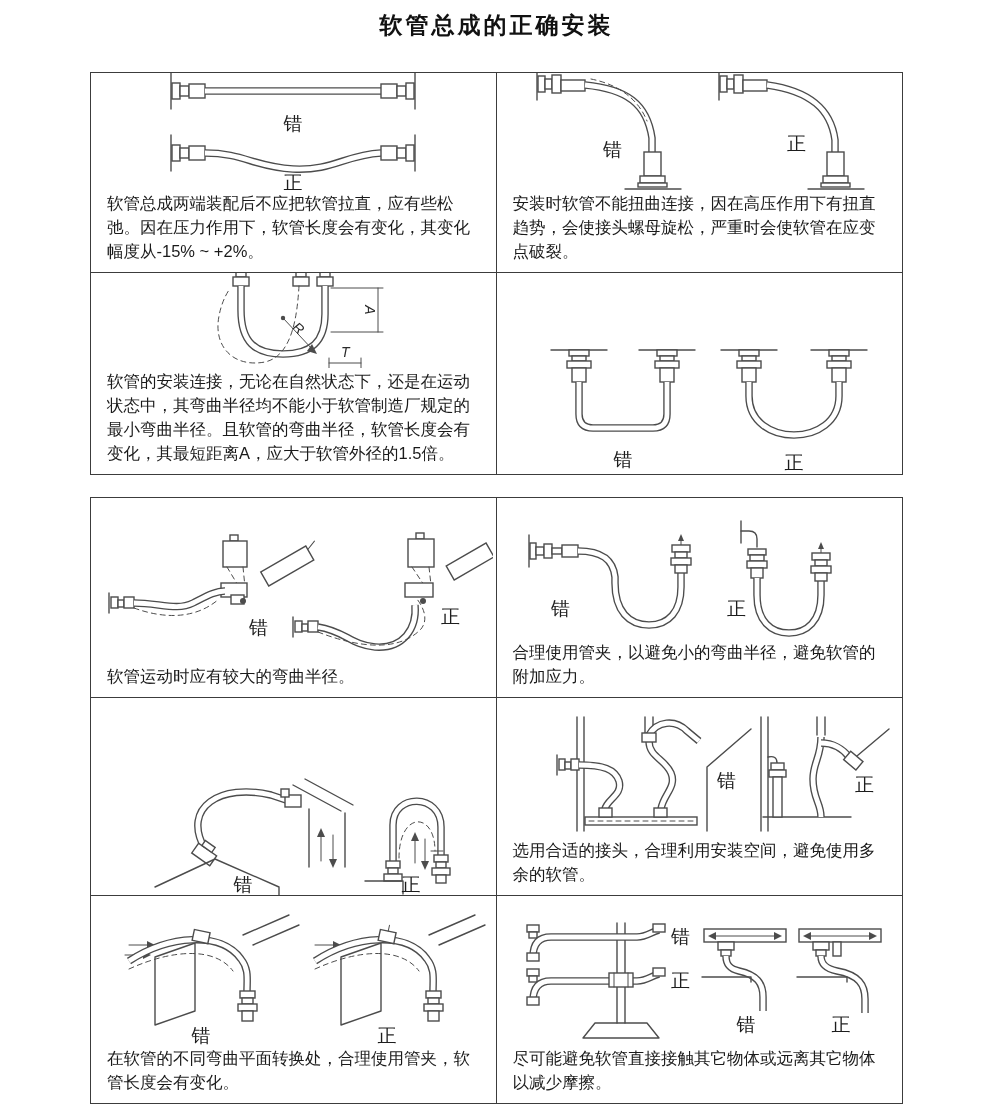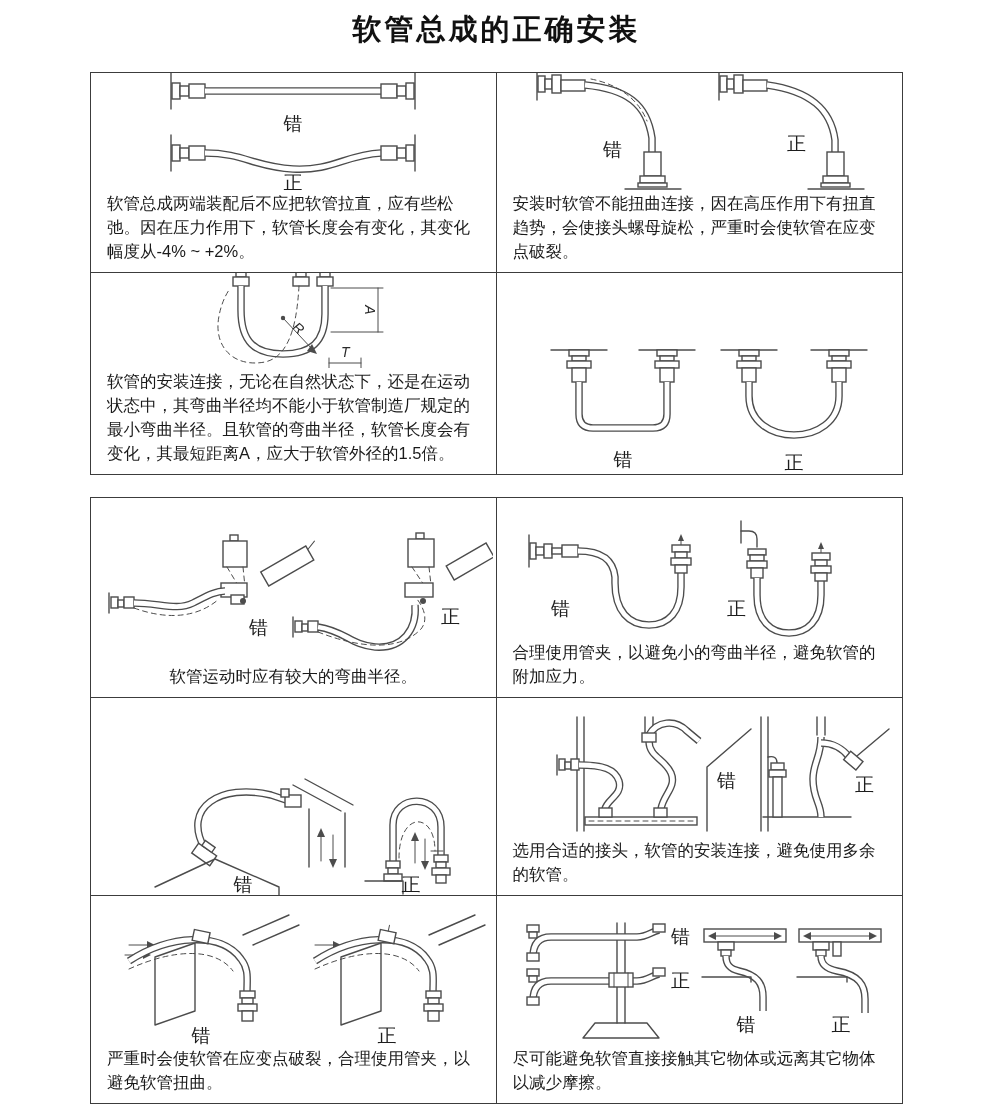--- a/index.html
+++ b/index.html
@@ -1,40 +1,40 @@
 <!DOCTYPE html>
 <html><head>
 <meta charset="utf-8">
 <style>
   html,body { margin:0; padding:0; background:#ffffff; }
   body { width:993px; height:1106px; position:relative; overflow:hidden;
          font-family:"Liberation Sans", sans-serif; color:#1c1c1c; }
 
   .page-title { position:absolute; top:10px; left:0; width:993px;
-                text-align:center; font-size:29px; font-weight:bold;
+                text-align:center; font-size:23px; font-weight:bold;
                 letter-spacing:3px; color:#111; margin:0; }
 
   .tbl { position:absolute; left:90px; width:813px; display:grid;
          grid-template-columns:1fr 1fr; border:1.8px solid #3c3c3c;
          box-sizing:border-box; background:#fff; }
   .tbl1 { top:72px;  height:403px; grid-template-rows:200px 1fr; }
   .tbl2 { top:497px; height:607px; grid-template-rows:200px 198px 1fr; }
 
   .cell { border-right:1.4px solid #3c3c3c; border-bottom:1.4px solid #3c3c3c;
           box-sizing:border-box; display:flex; flex-direction:column;
           align-items:center; justify-content:flex-end; overflow:hidden; }
   .tbl > .cell:nth-child(2n) { border-right:none; }
   .tbl1 > .cell:nth-child(n+3) { border-bottom:none; }
   .tbl2 > .cell:nth-child(n+5) { border-bottom:none; }
 
   .cell svg { display:block; margin:2px auto 0; flex:0 0 auto; }
   .caption { width:100%; box-sizing:border-box; margin:2px 0 8px;
              padding:0 16px; font-size:16.5px; line-height:1.45;
              color:#1a1a1a; text-align:left; }
-  .caption.center { text-align:center; }
+  .caption.center { text-align:left; }
 
   
   .ln  { fill:none; stroke:#4c4c4c; stroke-width:1.4; stroke-linecap:round; stroke-linejoin:round; }
   .th  { stroke-width:1; }
   .dsh { stroke-dasharray:5 4; }
   .to  { fill:none; stroke:#4c4c4c; stroke-width:7.5; stroke-linecap:butt; }
   .ti  { fill:none; stroke:#ffffff; stroke-width:4.8; stroke-linecap:butt; }
   .fit { fill:#ffffff; stroke:#4c4c4c; stroke-width:1.4; }
   .fil { fill:#4c4c4c; stroke:none; }
   text.zl  { font-size:19px; fill:#1d1d1d; font-family:inherit; }
@@ -69,21 +69,21 @@
           <rect class="fit" x="96" y="78" width="16" height="14"></rect>
         <path class="to" d="M112,85 C150,85 162,99 200,101 C240,103 252,87 288,85"></path>
           <path class="ti" d="M112,85 C150,85 162,99 200,101 C240,103 252,87 288,85"></path>
         <rect class="fit" x="288" y="78" width="16" height="14"></rect>
           <rect class="fit" x="304" y="80" width="9" height="10"></rect>
           <rect class="fit" x="313" y="77" width="8" height="16"></rect>
         <path class="ln" d="M322,67 V103"></path>
         <text class="zl" x="200" y="121" text-anchor="middle">正</text>
       </g>
     </svg>
-    <p class="caption">软管总成两端装配后不应把软管拉直，应有些松弛。因在压力作用下，软管长度会有变化，其变化幅度从-4% ~ +2%。</p>
+    <p class="caption">软管总成两端装配后不应把软管拉直，应有些松弛。因在压力作用下，软管长度会有变化，其变化幅度从-15% ~ +2%。</p>
   </div>
 
   <div class="cell">
     <svg width="400" height="132" viewBox="0 0 400 132">
       <g>
         <path class="ln" d="M38,10 V42"></path>
         <rect class="fit" x="39" y="18" width="7" height="16"></rect>
           <rect class="fit" x="46" y="21" width="7" height="10"></rect>
           <rect class="fit" x="53" y="17" width="9" height="18"></rect>
           <rect class="fit" x="62" y="22" width="24" height="11"></rect>
@@ -342,21 +342,21 @@
         <path class="to" d="M322,32 C322,52 314,58 314,74 C314,94 322,98 322,112"></path>
           <path class="ti" d="M322,32 C322,52 314,58 314,74 C314,94 322,98 322,112"></path>
         <path class="to" d="M322,38 C334,38 344,44 350,52"></path>
           <path class="ti" d="M322,38 C334,38 344,44 350,52"></path>
         <g transform="rotate(40 354 56)">
             <rect class="fit" x="346" y="50" width="16" height="11"></rect>
           </g>
         <text class="zl" x="356" y="86">正</text>
       </g>
     </svg>
-    <p class="caption">选用合适的接头，软管的安装连接，避免使用多余的软管。</p>
+    <p class="caption">选用合适的接头，合理利用安装空间，避免使用多余的软管。</p>
   </div>
 
   <div class="cell">
     <svg width="400" height="140" viewBox="0 0 400 140">
       <g>
         <path class="ln" d="M62,52 L102,38 V106 L62,120 Z M62,52 V120"></path>
         <path class="ln" d="M150,30 L196,10 M160,40 L206,20"></path>
         <path class="ln th" d="M36,40 H56"></path>
           <polygon class="fil" points="54,36 54,44 62,40"></polygon>
         <path class="ln th" d="M32,50 H52"></path>
@@ -385,21 +385,21 @@
             <rect class="fit" x="286" y="26" width="16" height="11"></rect>
             <path class="ln th" d="M294,20 V26"></path>
           </g>
         <rect class="fit" x="333" y="86" width="15" height="7"></rect>
           <rect class="fit" x="335" y="93" width="11" height="6"></rect>
           <rect class="fit" x="331" y="99" width="19" height="7"></rect>
           <rect class="fit" x="335" y="106" width="11" height="10"></rect>
         <text class="zl" x="294" y="137" text-anchor="middle">正</text>
       </g>
     </svg>
-    <p class="caption">严重时会使软管在应变点破裂，合理使用管夹，以避免软管扭曲。</p>
+    <p class="caption">在软管的不同弯曲平面转换处，合理使用管夹，软管长度会有变化。</p>
   </div>
 
   <div class="cell">
     <svg width="400" height="140" viewBox="0 0 400 140">
       <g>
         <path class="ln" d="M118,18 V118 M126,18 V118"></path>
         <path class="ln" d="M96,118 H148 L160,133 H84 Z"></path>
         <rect class="fit" x="28" y="20" width="12" height="7"></rect>
           <rect class="fit" x="30" y="27" width="8" height="6"></rect>
         <path class="to" d="M34,52 Q34,32 52,32 H138 C148,32 152,27 160,25"></path>

